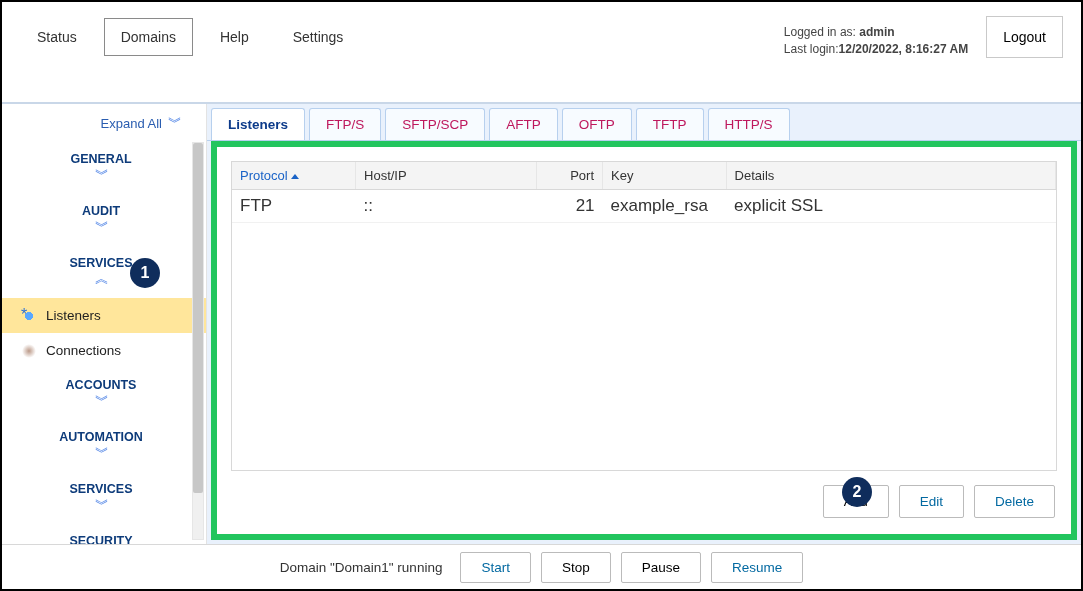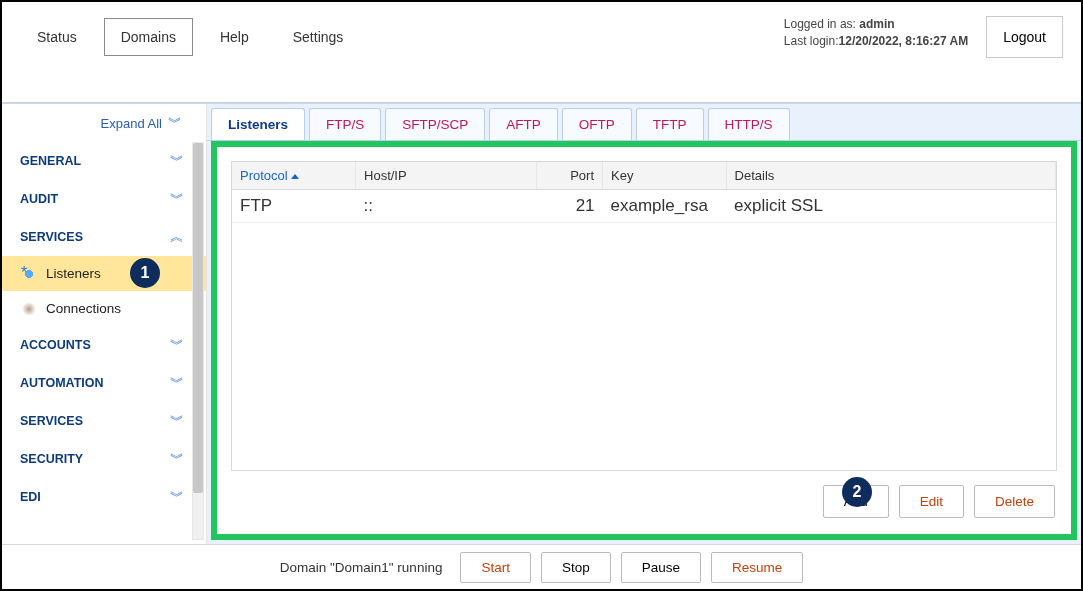--- a/index.html
+++ b/index.html
@@ -6,31 +6,31 @@
   body { margin: 0; font-family: Arial, Helvetica, sans-serif; font-size: 13px; color: #333; }
   .window { width: 1083px; height: 591px; border: 2px solid #000; position: relative; background: #fff; }
 
   .topbar { display: flex; align-items: center; padding: 8px 18px; height: 70px; }
   .menu { display: flex; gap: 10px; }
   .menu-item { padding: 10px 16px; border: 1px solid transparent; cursor: pointer; color: #333; font-size: 14px; }
   .menu-item.active { border: 1px solid #8a8a8a; }
   .help-item { display: flex; align-items: center; gap: 4px; }
   .caret-down { width: 0; height: 0; border-left: 4px solid transparent; border-right: 4px solid transparent; border-top: 5px solid #333; }
 
-  .right-info { margin-left: auto; display: flex; align-items: flex-start; gap: 18px; }
+  .right-info { margin-left: auto; display: flex; align-items: flex-end; gap: 18px; }
   .login-block { text-align: left; font-size: 12px; color: #444; line-height: 1.4; }
   .login-block .un { font-weight: bold; }
   .logout-btn { border: 1px solid #c9c9c9; background: #fff; padding: 12px 16px; font-size: 14px; cursor: pointer; }
 
   .content { position: absolute; top: 100px; left: 0; right: 0; bottom: 45px; border-top: 2px solid #c9d7e8; display: flex; }
 
   .sidebar { width: 205px; border-right: 1px solid #e3e3e3; position: relative; overflow: hidden; }
   .expand-all { text-align: right; padding: 10px 26px 10px 10px; color: #2a5db0; font-size: 13px; cursor: pointer; display: flex; justify-content: flex-end; align-items: center; gap: 6px; }
 
-  .group-header { display: flex; justify-content: space-between; align-items: center; padding: 10px 24px 10px 18px; color: #0d3b7a; font-weight: bold; font-size: 12.5px; cursor: pointer; }
+  .group-header { display: flex; justify-content: space-between; align-items: center; padding: 10px 24px 10px 18px; color: #0d3b7a; font-weight: bold; font-size: 12.5px; cursor: pointer; flex-direction: column; }
   .double-chevron { color: #5f8fe8; font-weight: normal; font-size: 12px; letter-spacing: -2px; }
   .double-chevron.up::before { content: "︽"; font-size: 14px; }
   .double-chevron.down::before { content: "︾"; font-size: 14px; }
 
   .sub-item { display: flex; align-items: center; gap: 10px; padding: 10px 10px 10px 20px; cursor: pointer; font-size: 13.5px; color: #222; }
   .sub-item.selected { background: #ffe69b; }
   .sub-icon { width: 14px; height: 14px; display: inline-block; }
   .sub-icon.listener { background: radial-gradient(circle at center, #5aa8ff 0 40%, transparent 41%); position:relative;}
   .sub-icon.listener::before { content:"*"; position:absolute; left:-1px; top:-3px; color:#2a6fd6; font-size:16px;}
   .sub-icon.connections { background: radial-gradient(circle at center, #b98, transparent 70%); border-radius:50%;}
@@ -48,21 +48,21 @@
   table { width: 100%; border-collapse: collapse; }
   th { text-align: left; font-weight: normal; color: #333; font-size: 13px; background: #f4f4f4; border-bottom: 1px solid #d8d8d8; border-right: 1px solid #e6e6e6; padding: 6px 8px; }
   th.port { text-align: right; }
   th.sorted { color: #1a63c7; }
   .sort-arrow { width:0; height:0; border-left:4px solid transparent; border-right:4px solid transparent; border-bottom:5px solid #1a63c7; display:inline-block; margin-left:3px; vertical-align:middle;}
   td { padding: 6px 8px; border-bottom: 1px solid #f1f1f1; font-size: 17px; }
   td.port { text-align: right; }
 
   .action-row { display: flex; justify-content: flex-end; gap: 10px; padding: 10px 16px 16px; }
   .btn { border: 1px solid #bbb; background: #fff; padding: 8px 20px; font-size: 13.5px; border-radius: 2px; cursor: pointer; }
-  .btn.disabled { color: #c2410c; cursor: default; }
+  .btn.disabled { color: #0369a1; cursor: default; }
 
   .footer { position: absolute; left: 0; right: 0; bottom: 0; height: 45px; border-top: 1px solid #d8d8d8; display: flex; align-items: center; justify-content: center; gap: 10px; font-size: 13.5px; background: #fff; }
   .footer .status-text { margin-right: 8px; }
   .footer .btn { padding: 7px 20px; }
 
   .badge { position: absolute; width: 30px; height: 30px; border-radius: 50%; background: #0f2d5c; color: #fff; display: flex; align-items: center; justify-content: center; font-size: 16px; font-weight: bold; z-index: 10; }
   .badge.b1 { top: 256px; left: 128px; }
   .badge.b2 { top: 475px; left: 840px; }
 </style>
 </head>

